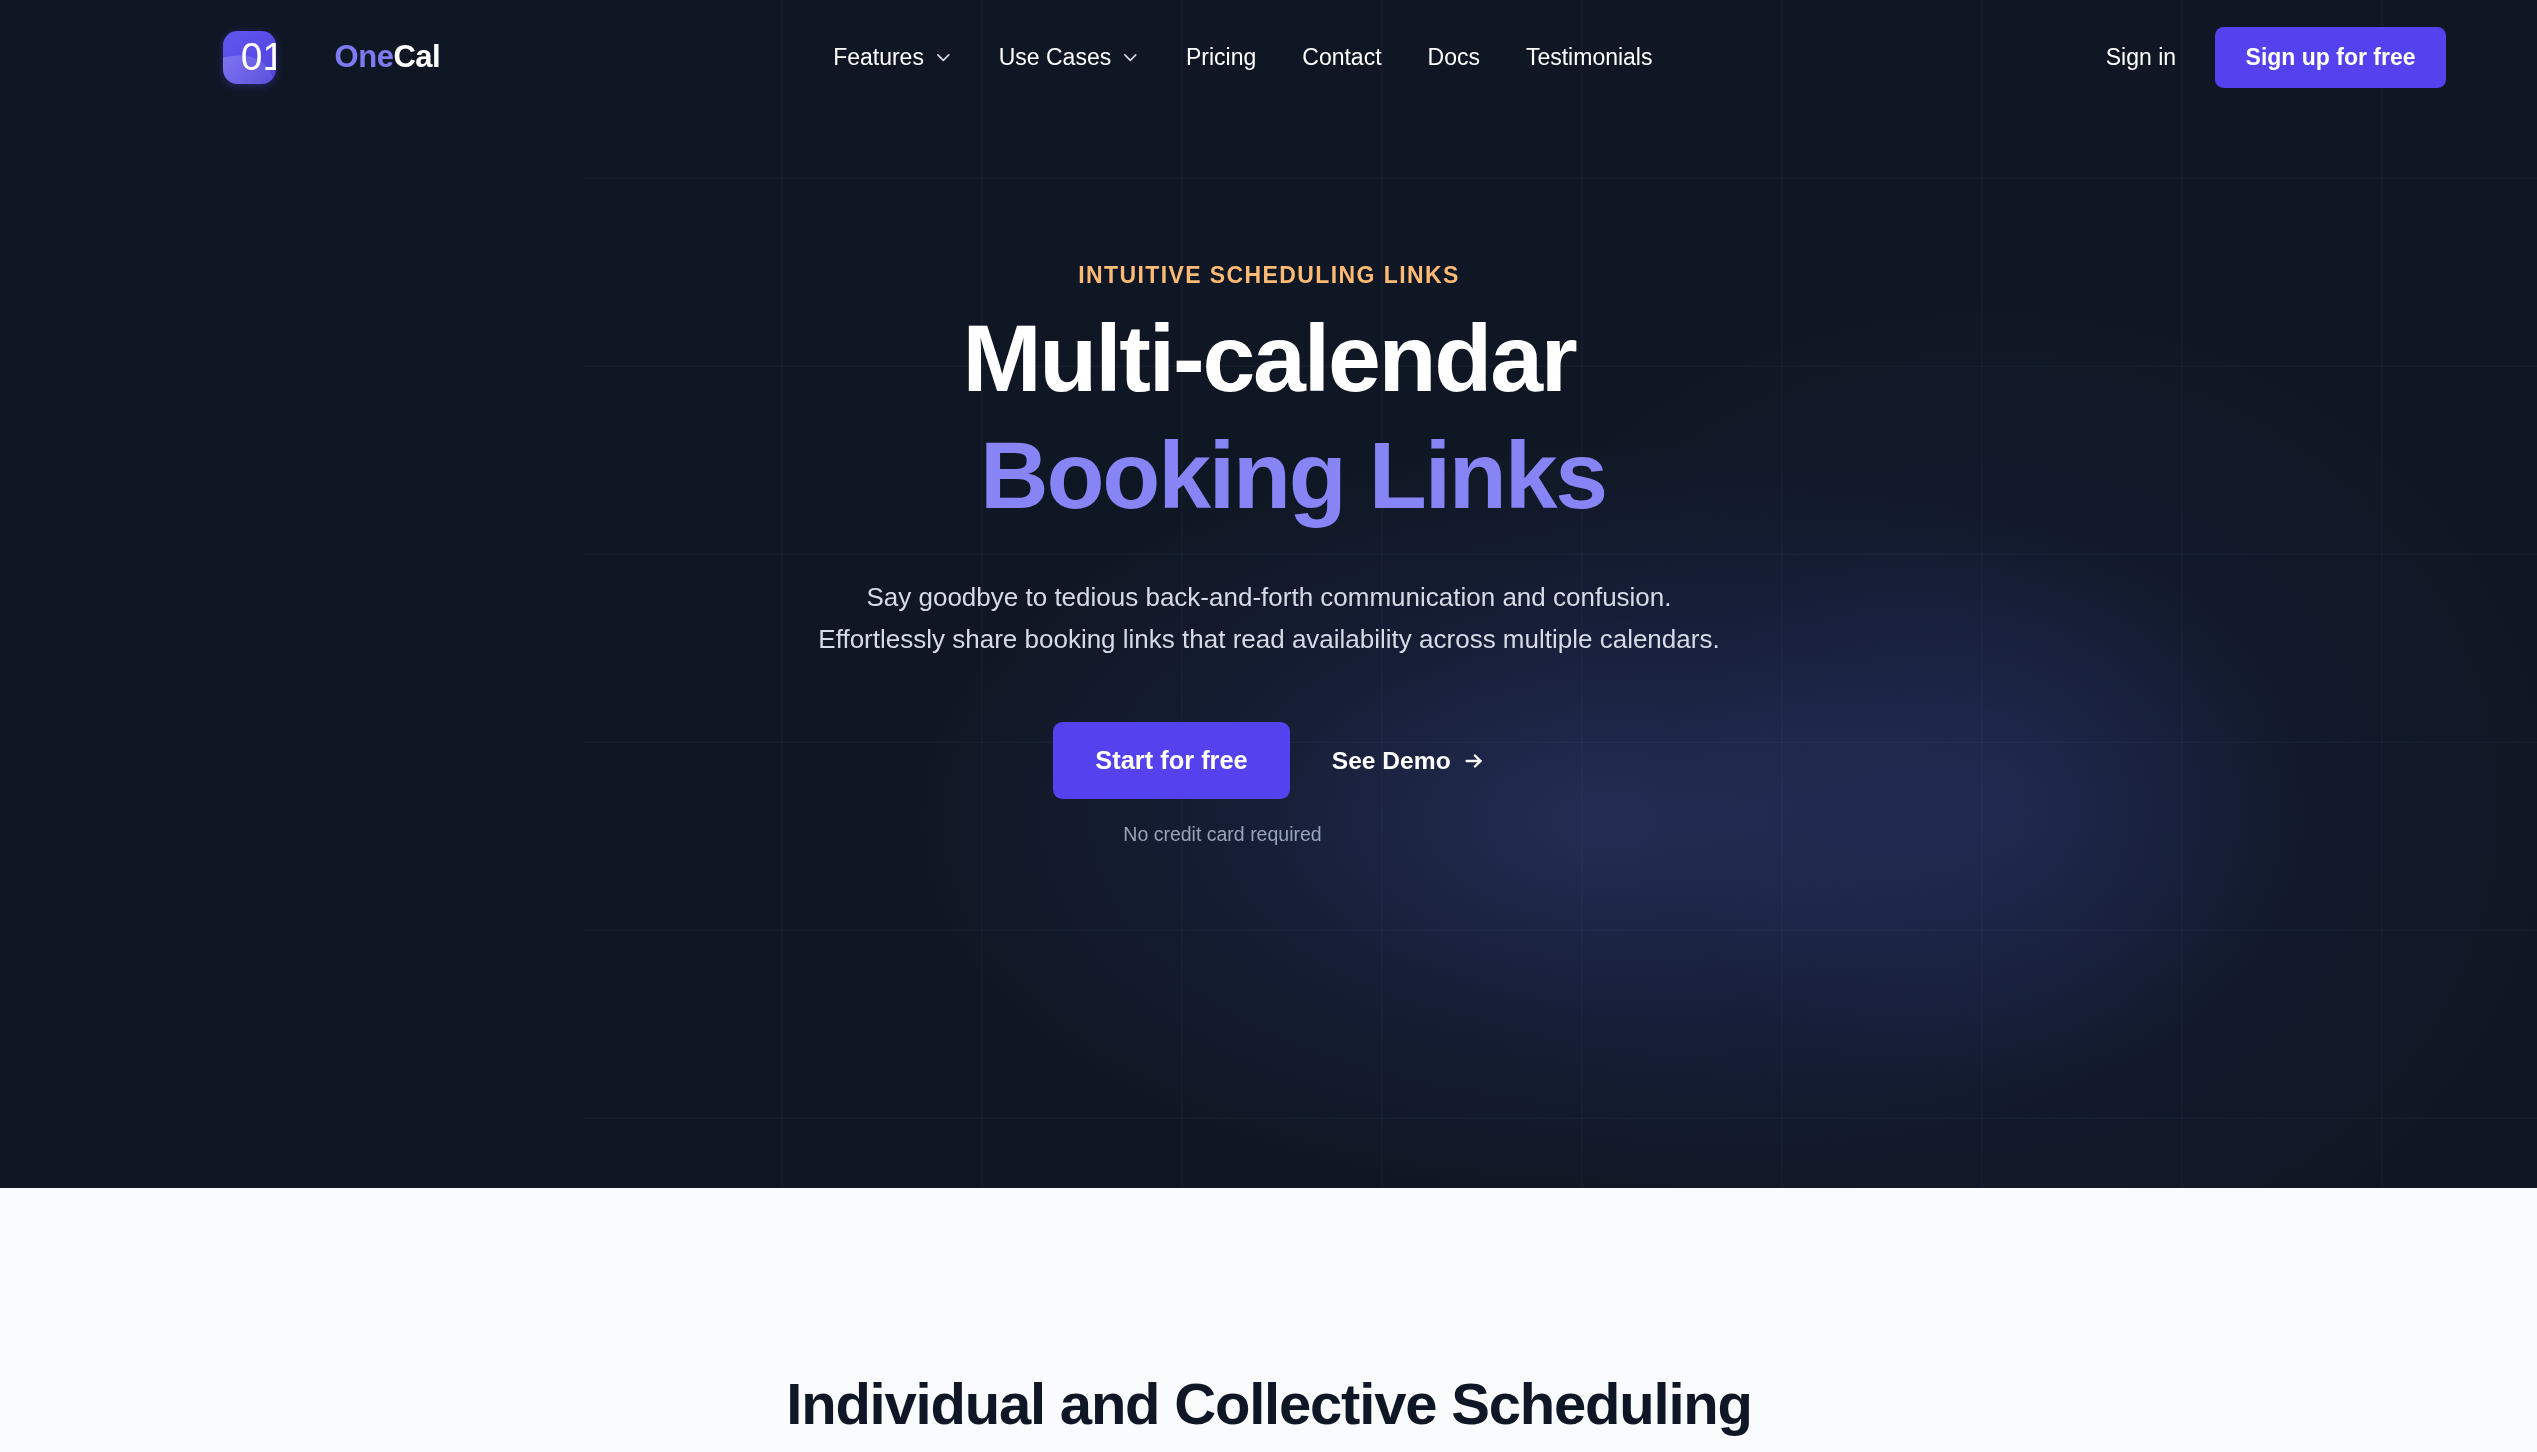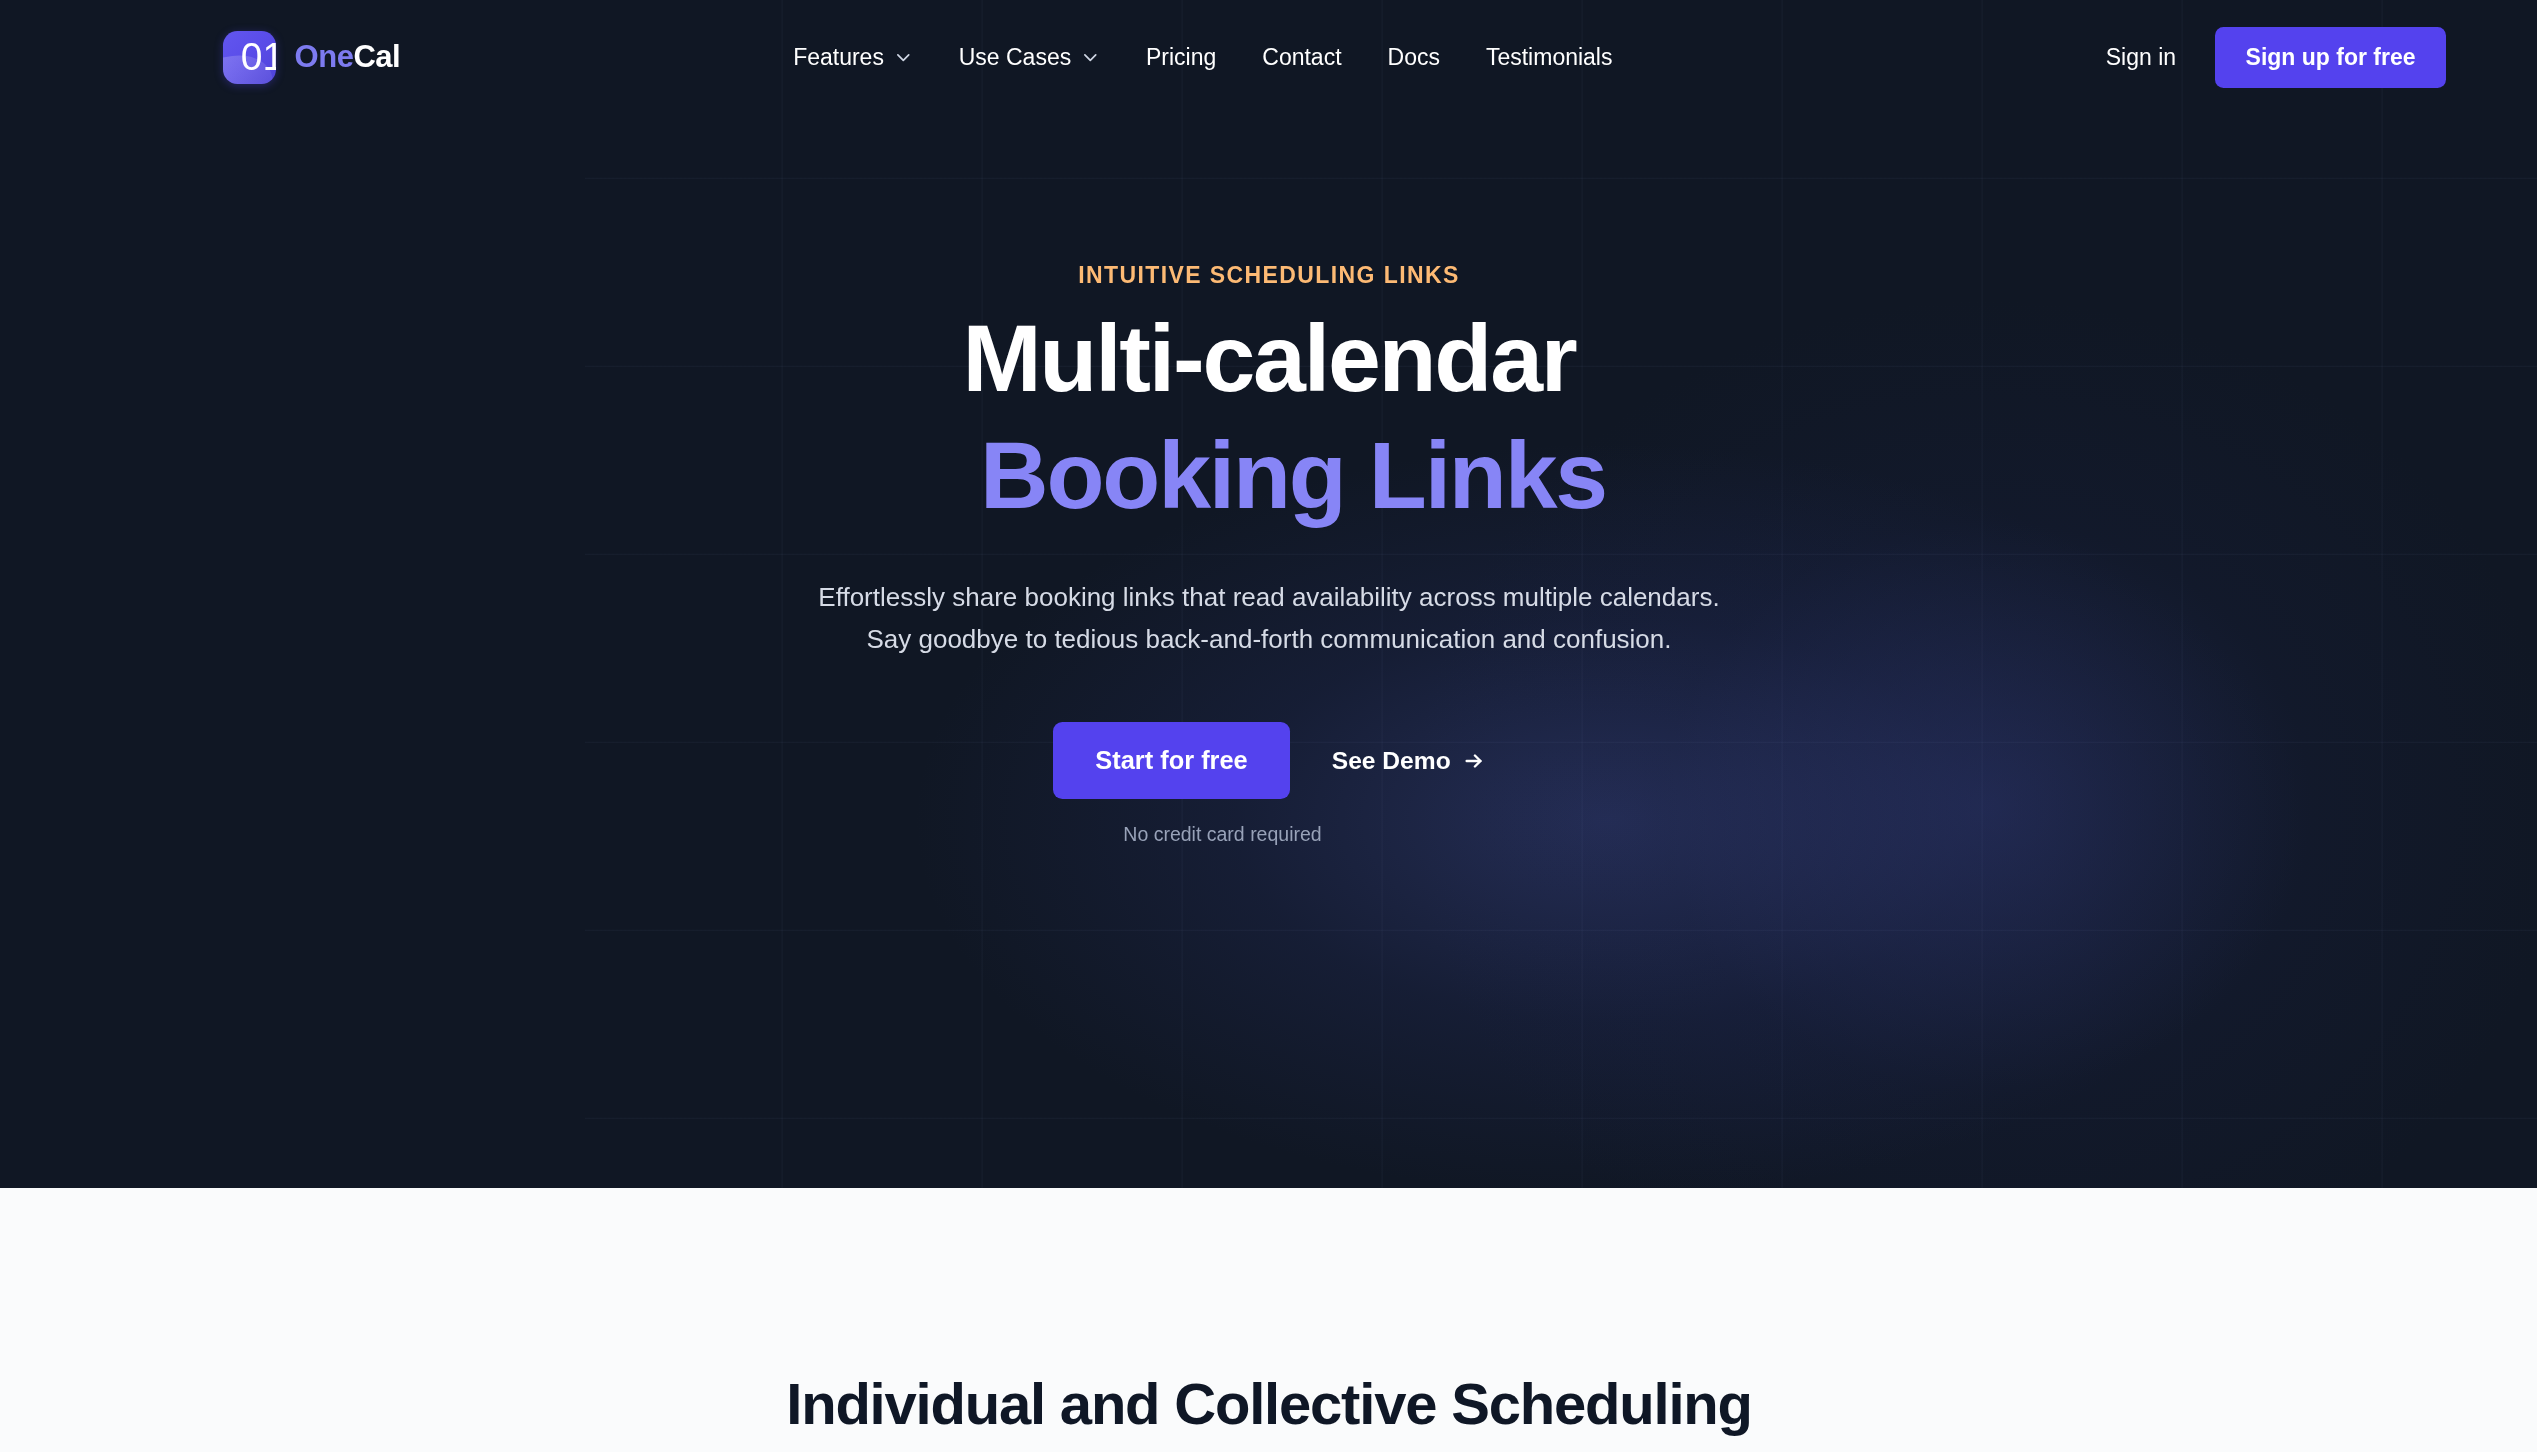--- a/index.html
+++ b/index.html
@@ -88,21 +88,21 @@
     border-radius:0 60% 0 13.6px;
     transform:rotate(-8deg);
     z-index:1;
   }
   .logo-text{
     font-size:31px;
     font-weight:bold;
     letter-spacing:-0.5px;
     white-space:nowrap;
   }
-  .logo-text .one{ color:#7d7bf0; }
+  .logo-text .one{ color:#7d7bf0;margin-left:40px; }
   .logo-text .cal{ color:#ffffff; }
 
   .nav-links{
     display:flex;
     align-items:center;
     gap:0px;
     margin-left:370px;
   }
   .nav-item{
     display:flex; align-items:center; gap:10.2px;
@@ -290,22 +290,22 @@
     <div class="hero-content">
 
       <div class="eyebrow">INTUITIVE SCHEDULING LINKS</div>
 
       <h1 class="headline">
         <span class="l1">Multi-calendar</span>
         <span class="l2">Booking Links</span>
       </h1>
 
       <div class="sub">
+        <div>Say goodbye to tedious back-and-forth communication and confusion.</div>
         <div>Effortlessly share booking links that read availability across multiple calendars.</div>
-        <div>Say goodbye to tedious back-and-forth communication and confusion.</div>
       </div>
 
       <div class="cta-row">
         <button class="btn-start">Start for free</button>
         <div class="see-demo">
           <span>See Demo</span>
           <span class="arrow-ico">
             <svg width="22" height="22" viewBox="0 0 24 24" fill="none" stroke="#ffffff" stroke-width="2.6" stroke-linecap="round" stroke-linejoin="round">
                 <line x1="4" y1="12" x2="19" y2="12"></line>
                 <polyline points="13,6 19,12 13,18"></polyline>

